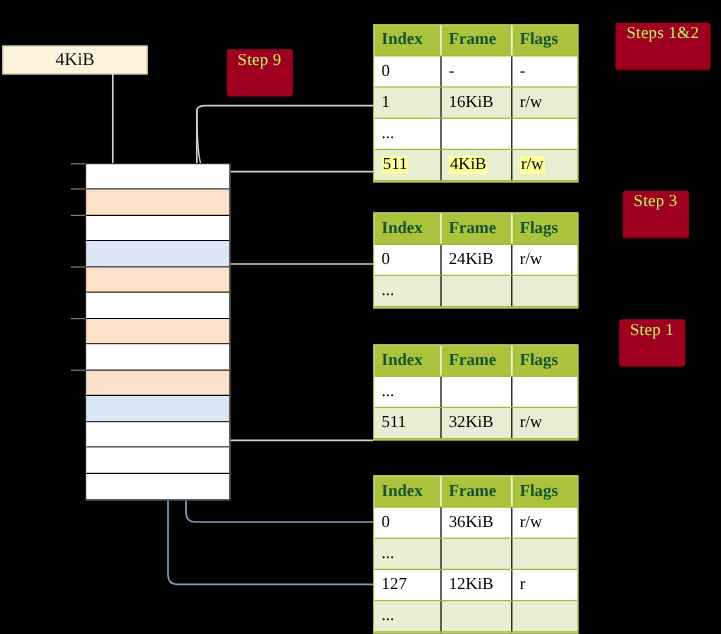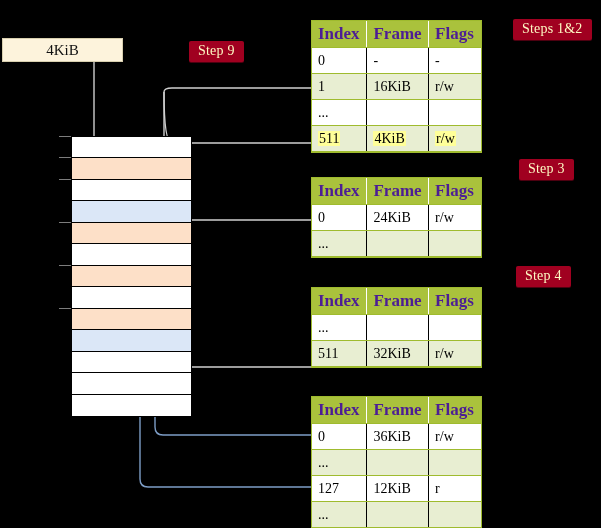--- a/index.html
+++ b/index.html
@@ -1,35 +1,35 @@
 <!DOCTYPE html>
 <html><head>
 <meta charset="utf-8">
 <style>
   html,body{margin:0;padding:0;background:#000;}
   body{width:601px;height:528px;position:relative;overflow:hidden;
        font-family:"Liberation Serif","DejaVu Serif",serif;color:#000;}
   .stage{position:absolute;inset:0;}
 
   
-  .badge{position:absolute;background:#a00020;color:#fef9c3;
+  .badge{position:absolute;background:#a00020;color:#bef264;
          font-family:"Liberation Serif",serif;font-size:14px;
-         padding:2px 9px 3px;border-radius:2px;white-space:nowrap;
+         padding:2px 9px 21px;border-radius:2px;white-space:nowrap;
          box-shadow:0 1px 0 #4d0010;letter-spacing:.2px;}
 
   
   .vbox{position:absolute;background:#fdf3dc;border:1px solid #d8cfae;
         display:flex;align-items:center;justify-content:center;
         font-size:15px;color:#111;}
 
   
   .ptable{position:absolute;border:1px solid #9fbb2e;border-collapse:collapse;
           background:#fff;}
   .ptable table{border-collapse:collapse;width:100%;}
-  .ptable th{background:#aac23c;color:#4c1d95;font-weight:bold;font-size:17px;
+  .ptable th{background:#aac23c;color:#14532d;font-weight:bold;font-size:14px;
              text-align:left;padding:3px 6px;height:19px;
              border-right:1px solid #fff;border-bottom:1px solid #9fbb2e;}
   .ptable th:last-child{border-right:none;}
   .ptable td{font-size:14px;padding:3px 6px;height:19px;
              border-right:1px solid #000;border-bottom:1px solid #9fbb2e;
              vertical-align:middle;}
   .ptable td:last-child{border-right:none;}
   .ptable tr.odd td{background:#fff;}
   .ptable tr.even td{background:#e8eed2;}
   .ptable td.hl span{background:#ffff99;padding:0 1px;}
@@ -233,16 +233,16 @@
   <div class="badge" style="left:513px;top:19px;">
     <span>Steps 1&amp;2</span>
   </div>
   <div class="badge" style="left:189px;top:41px;">
     <span>Step 9</span>
   </div>
   <div class="badge" style="left:519px;top:159px;">
     <span>Step 3</span>
   </div>
   <div class="badge" style="left:516px;top:266px;">
-    <span>Step 4</span>
+    <span>Step 1</span>
   </div>
 
 </div>
 
 </body></html>

